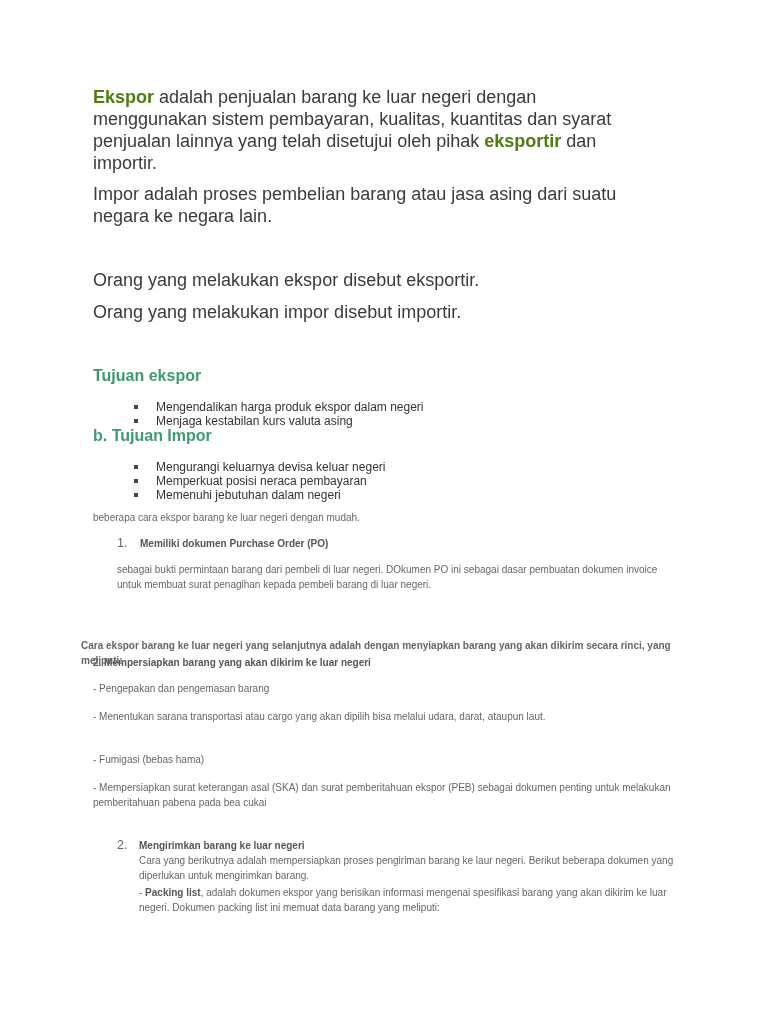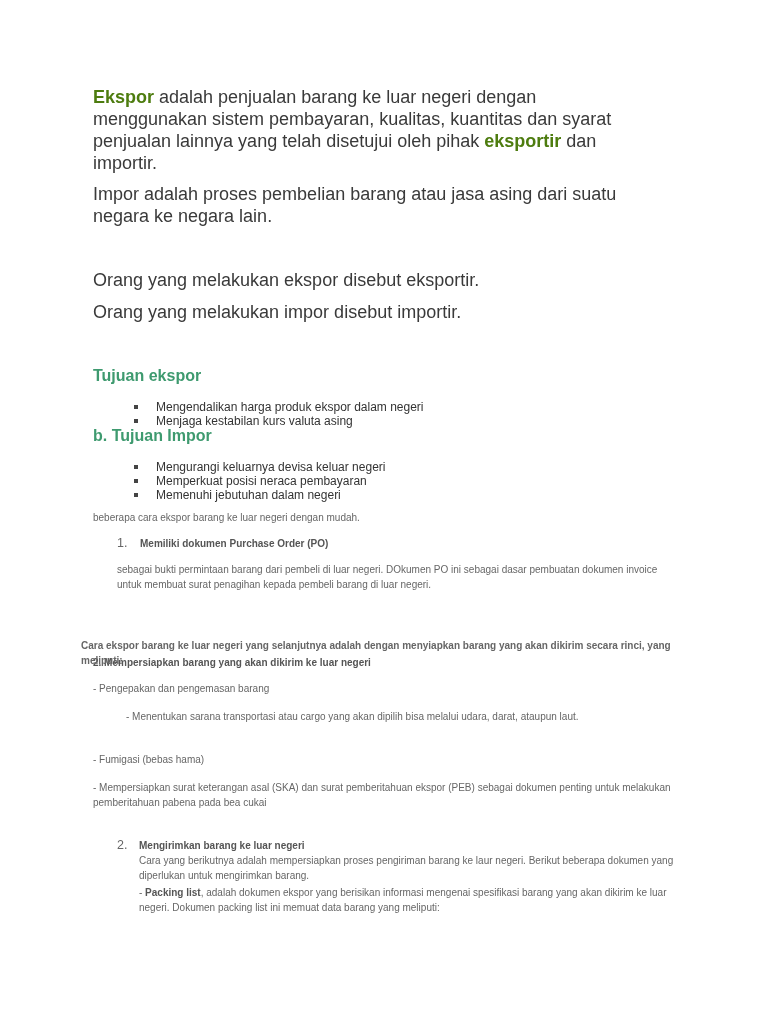--- a/index.html
+++ b/index.html
@@ -46,21 +46,21 @@
 
   <div class="small" style="left:93px; top:510px; width:600px;">beberapa cara ekspor barang ke luar negeri dengan mudah.</div>
 
   <div class="num" style="left:117px; top:536px;">1.</div>
   <div class="small" style="left:140px; top:536px; width:540px;"><b>Memiliki dokumen Purchase Order (PO)</b></div>
   <div class="small" style="left:117px; top:562px; width:565px;">sebagai bukti permintaan barang dari pembeli di luar negeri. DOkumen PO ini sebagai dasar pembuatan dokumen invoice untuk membuat surat penagihan kepada pembeli barang di luar negeri.</div>
 
   <div class="small" style="left:93px; top:623px; width:600px;margin-top:32px;"><b>2. Mempersiapkan barang yang akan dikirim ke luar negeri</b></div>
   <div class="small" style="left:81px; top:638px; width:590px;font-weight:bold;">Cara ekspor barang ke luar negeri yang selanjutnya adalah dengan menyiapkan barang yang akan dikirim secara rinci, yang meliputi:</div>
   <div class="small" style="left:93px; top:681px; width:590px;">- Pengepakan dan pengemasan barang</div>
-  <div class="small" style="left:93px; top:709px; width:590px;margin-left:33px;">- Menentukan sarana transportasi atau cargo yang akan dipilih bisa melalui udara, darat, ataupun laut.</div>
+  <div class="small" style="left:93px; top:709px; width:590px;">- Menentukan sarana transportasi atau cargo yang akan dipilih bisa melalui udara, darat, ataupun laut.</div>
   <div class="small" style="left:93px; top:752px; width:590px;">- Fumigasi (bebas hama)</div>
   <div class="small" style="left:93px; top:780px; width:590px;">- Mempersiapkan surat keterangan asal (SKA) dan surat pemberitahuan ekspor (PEB) sebagai dokumen penting untuk melakukan pemberitahuan pabena pada bea cukai</div>
 
   <div class="num" style="left:117px; top:838px;">2.</div>
   <div class="small" style="left:139px; top:853px; width:545px;">Cara  yang berikutnya adalah mempersiapkan proses pengiriman barang ke laur negeri. Berikut beberapa dokumen yang diperlukan untuk mengirimkan barang.</div>
   <div class="small" style="left:139px; top:838px; width:540px;"><b>Mengirimkan barang ke luar negeri</b></div>
   <div class="small" style="left:139px; top:885px; width:540px;"><span>- </span><b>Packing list</b><span>, adalah dokumen ekspor yang berisikan informasi mengenai spesifikasi barang yang akan dikirim ke luar negeri. Dokumen packing list ini memuat data barang yang meliputi:</span></div>
 
 </div>
 

